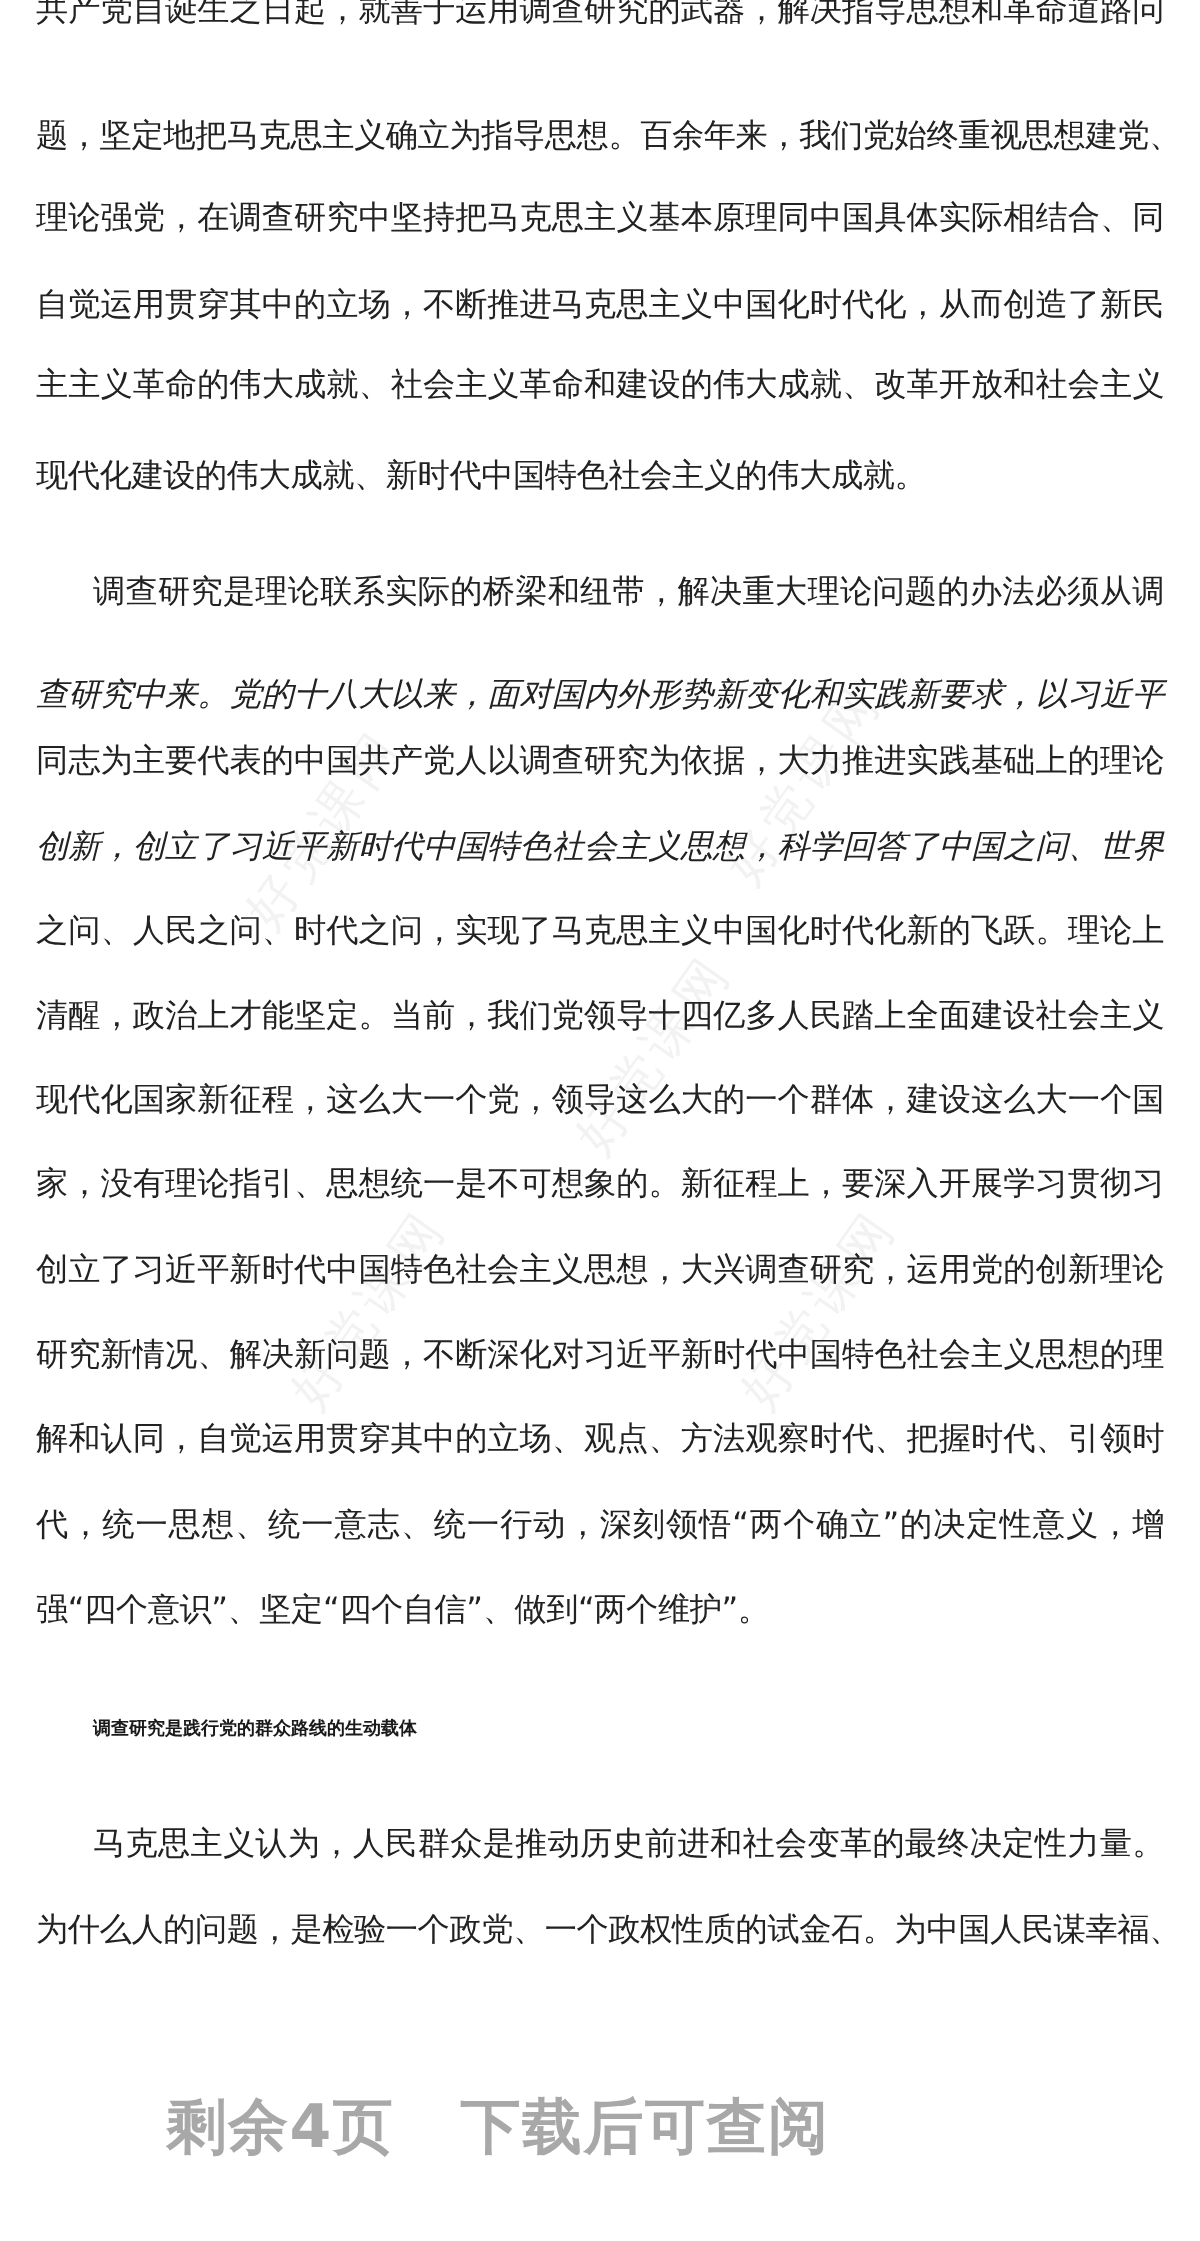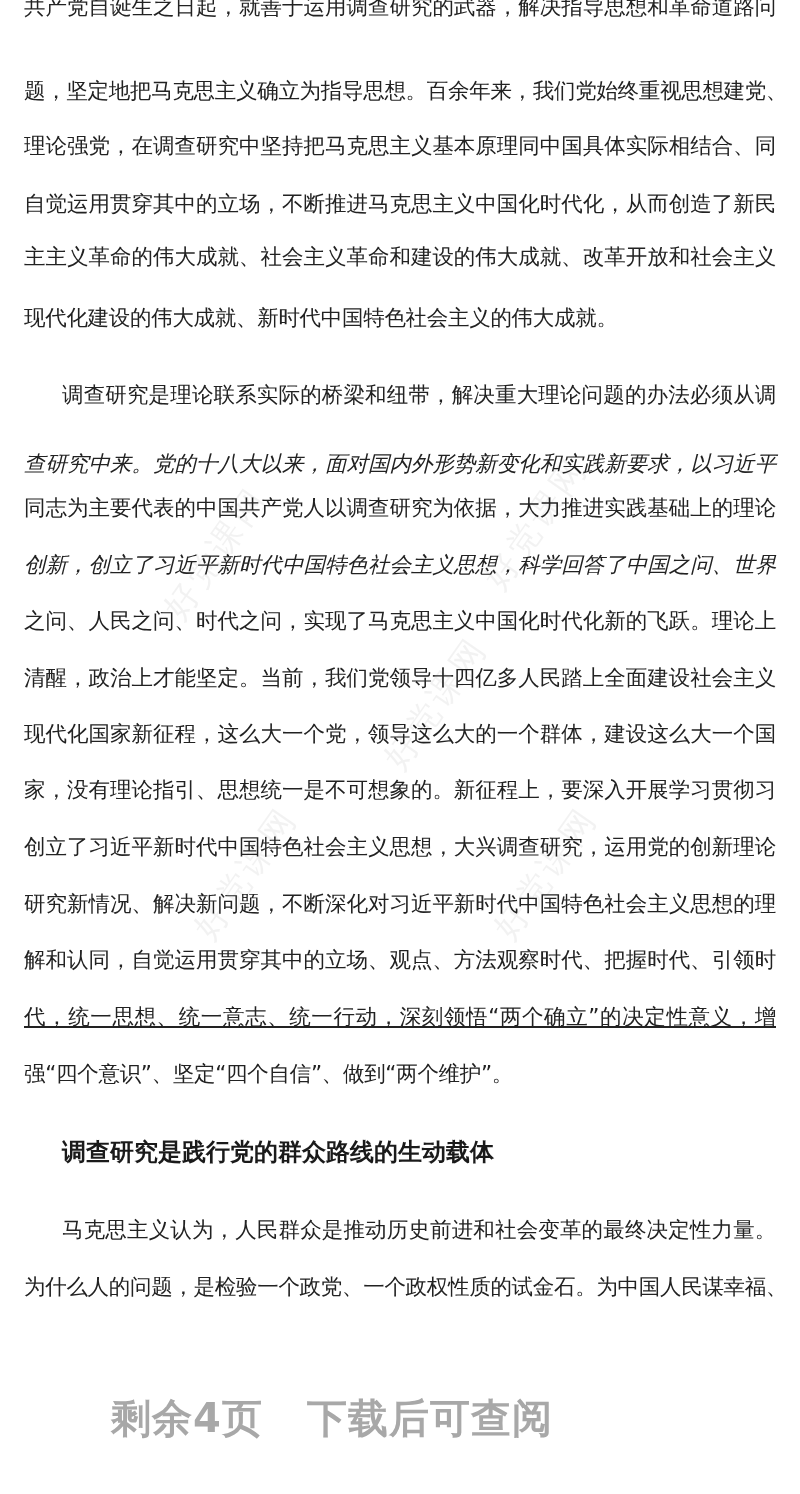--- a/index.html
+++ b/index.html
@@ -39,21 +39,21 @@
       left: 62px;
       width: 714px;
     }
     .line.last {
       text-align-last: left;
     }
     .heading {
       position: absolute;
       left: 62px;
       top: 1137px;
-      font-size: 24px;
+      font-size: 12px;
       line-height: 30px;
       font-weight: bold;
       color: #1a1a1a;
       white-space: nowrap;
       text-align: center;
     }
     .watermark {
       position: absolute;
       font-size: 34px;
       color: rgba(0,0,0,0.05);
@@ -106,21 +106,21 @@
     <div class="line" style="top:449px;font-style:italic;">查研究中来。党的十八大以来，面对国内外形势新变化和实践新要求，以习近平</div>
     <div class="line" style="top:493px;">同志为主要代表的中国共产党人以调查研究为依据，大力推进实践基础上的理论</div>
     <div class="line" style="top:550px;font-style:italic;">创新，创立了习近平新时代中国特色社会主义思想，科学回答了中国之问、世界</div>
     <div class="line" style="top:606px;">之问、人民之问、时代之问，实现了马克思主义中国化时代化新的飞跃。理论上</div>
     <div class="line" style="top:663px;">清醒，政治上才能坚定。当前，我们党领导十四亿多人民踏上全面建设社会主义</div>
     <div class="line" style="top:719px;">现代化国家新征程，这么大一个党，领导这么大的一个群体，建设这么大一个国</div>
     <div class="line" style="top:775px;">家，没有理论指引、思想统一是不可想象的。新征程上，要深入开展学习贯彻习</div>
     <div class="line" style="top:832px;">创立了习近平新时代中国特色社会主义思想，大兴调查研究，运用党的创新理论</div>
     <div class="line" style="top:889px;">研究新情况、解决新问题，不断深化对习近平新时代中国特色社会主义思想的理</div>
     <div class="line" style="top:945px;">解和认同，自觉运用贯穿其中的立场、观点、方法观察时代、把握时代、引领时</div>
-    <div class="line" style="top:1002px;text-decoration:underline;">代，统一思想、统一意志、统一行动，深刻领悟“两个确立”的决定性意义，增</div>
+    <div class="line" style="top:1002px;">代，统一思想、统一意志、统一行动，深刻领悟“两个确立”的决定性意义，增</div>
     <div class="line last" style="top:1059px;">强“四个意识”、坚定“四个自信”、做到“两个维护”。</div>
   </div>
 
   <div class="heading">调查研究是践行党的群众路线的生动载体</div>
 
   <div>
     <div class="line indent" style="top:1215px;">马克思主义认为，人民群众是推动历史前进和社会变革的最终决定性力量。</div>
     <div class="line" style="top:1272px;">为什么人的问题，是检验一个政党、一个政权性质的试金石。为中国人民谋幸福、</div>
   </div>
 

